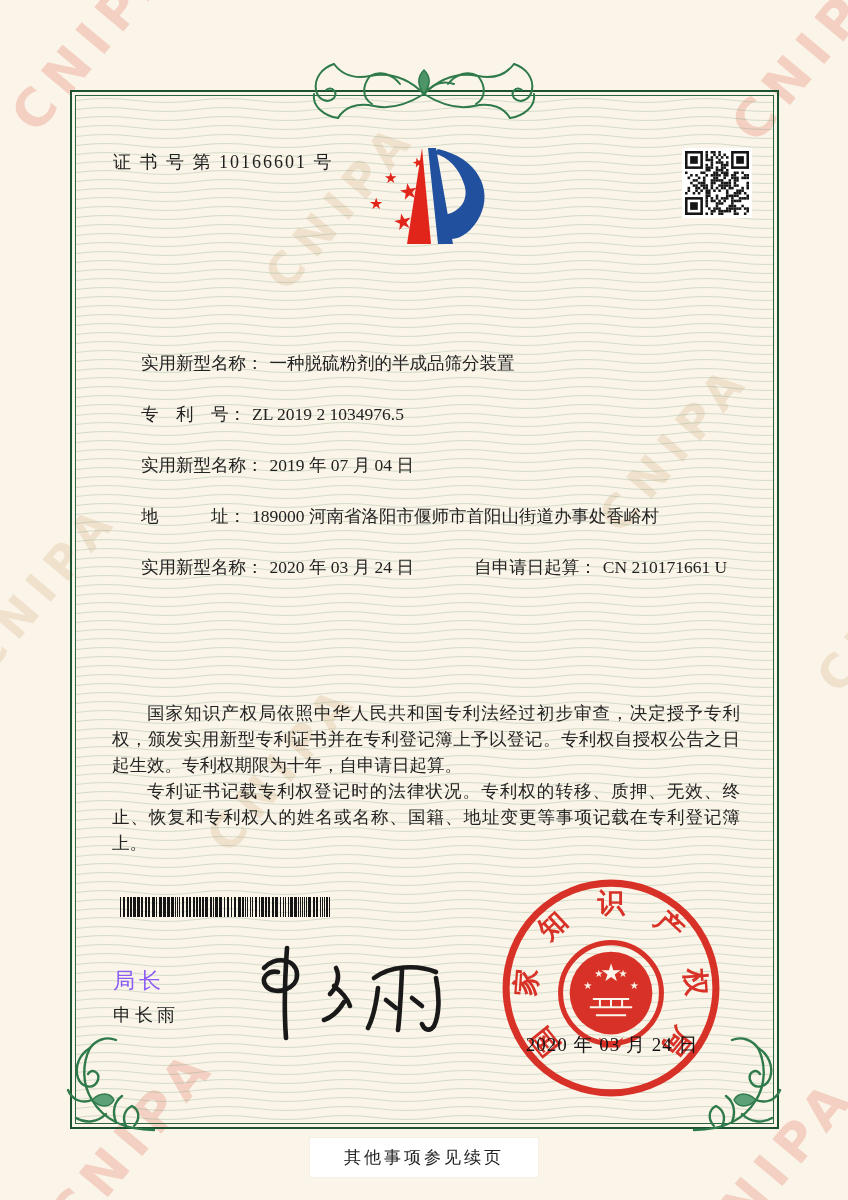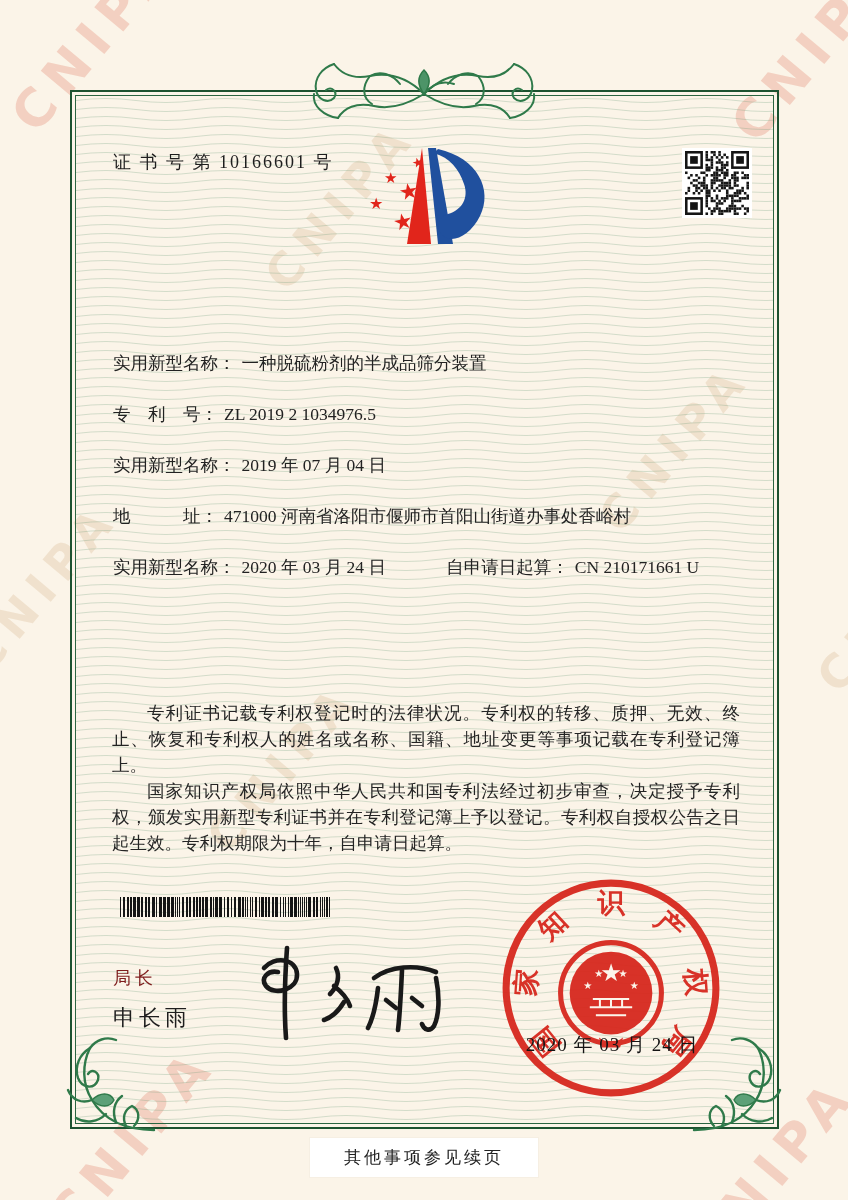--- a/index.html
+++ b/index.html
@@ -32,35 +32,35 @@
 
   .logo { position:absolute; left:356px; top:144px; width:138px; height:108px; }
   .logo .star { position:absolute; color:#e1251b; line-height:1; font-family:"DejaVu Sans",sans-serif; }
 
   .qr { position:absolute; left:682px; top:148px; width:70px; height:70px; background:#fff; padding:3px; }
 
   .title { position:absolute; left:0; top:252px; width:848px; text-align:center;
            font-size:42px; font-weight:bold; letter-spacing:7px; color:#141414; }
 
   .fields { position:absolute; left:113px; top:352px; width:630px; font-size:17.5px; color:#222; }
-  .frow { line-height:23px; margin-bottom:28px; white-space:nowrap; }
+  .frow { line-height:23px; margin-bottom:28px; white-space:nowrap;margin-left:28px; }
   .frow .lab { display:inline-block; }
   .frow .val { margin-left:6px; }
   .frow.double .pair2 { margin-left:56px; }
 
   .paras { position:absolute; left:112px; top:700px; width:628px; font-size:17.5px;
            line-height:26px; color:#242424; text-align:justify; }
   .paras p { text-indent:2em; }
 
   .barcode { position:absolute; left:120px; top:897px; width:218px; height:20px;
              display:flex; align-items:stretch; }
   .barcode div { height:100%; }
 
-  .sig-title { position:absolute; left:113px; top:966px;  font-size:18px; letter-spacing:4px; color:#7f1d1d; }
-  .sig-name  { position:absolute; left:113px; top:1003px; font-size:22px; letter-spacing:4px; color:#1e1e1e; }
+  .sig-title { position:absolute; left:113px; top:966px;  font-size:22px; letter-spacing:4px; color:#8b5cf6; }
+  .sig-name  { position:absolute; left:113px; top:1003px; font-size:18px; letter-spacing:4px; color:#1e1e1e; }
   .sig-script { position:absolute; left:240px; top:942px; width:215px; height:102px; }
 
   .seal { position:absolute; left:495px; top:872px; width:232px; height:232px; opacity:0.95; }
   .seal-date { position:absolute; left:500px; top:1032px; width:224px; text-align:center;
                font-size:19px; color:#141414; letter-spacing:1px; z-index:5; }
 
   .page-no { position:absolute; left:0; top:1151px; width:848px; text-align:center;
              font-size:15px; letter-spacing:3px; color:#2a2a2a; }
 
   .cont-note { position:absolute; left:50%; transform:translateX(-50%); top:1138px;
@@ -390,33 +390,33 @@
       <div class="frow">
         <span class="lab">实用新型名称：</span><span class="val">一种脱硫粉剂的半成品筛分装置</span>
       </div>
       <div class="frow">
         <span class="lab">专　利　号：</span><span class="val">ZL 2019 2 1034976.5</span>
       </div>
       <div class="frow">
         <span class="lab">实用新型名称：</span><span class="val">2019 年 07 月 04 日</span>
       </div>
       <div class="frow">
-        <span class="lab">地　　　址：</span><span class="val">471000 河南省洛阳市偃师市首阳山街道办事处香峪村</span>
+        <span class="lab">地　　　址：</span><span class="val">189000 河南省洛阳市偃师市首阳山街道办事处香峪村</span>
       </div>
       <div class="frow double">
         <span class="lab">实用新型名称：</span><span class="val">2020 年 03 月 24 日</span>
         <span class="pair2">
           <span class="lab">自申请日起算：</span><span class="val">CN 210171661 U</span>
         </span>
       </div>
     </div>
 
     <div class="paras">
+      <p>国家知识产权局依照中华人民共和国专利法经过初步审查，决定授予专利权，颁发实用新型专利证书并在专利登记簿上予以登记。专利权自授权公告之日起生效。专利权期限为十年，自申请日起算。</p>
       <p>专利证书记载专利权登记时的法律状况。专利权的转移、质押、无效、终止、恢复和专利权人的姓名或名称、国籍、地址变更等事项记载在专利登记簿上。</p>
-      <p>国家知识产权局依照中华人民共和国专利法经过初步审查，决定授予专利权，颁发实用新型专利证书并在专利登记簿上予以登记。专利权自授权公告之日起生效。专利权期限为十年，自申请日起算。</p>
     </div>
 
     <div class="barcode" id="barcode">
         <div style="width: 1px; background: rgb(21, 21, 21);"></div>
         <div style="width: 2px;"></div>
         <div style="width: 2px; background: rgb(21, 21, 21);"></div>
         <div style="width: 2px;"></div>
         <div style="width: 2px; background: rgb(21, 21, 21);"></div>
         <div style="width: 1px;"></div>
         <div style="width: 2px; background: rgb(21, 21, 21);"></div>

